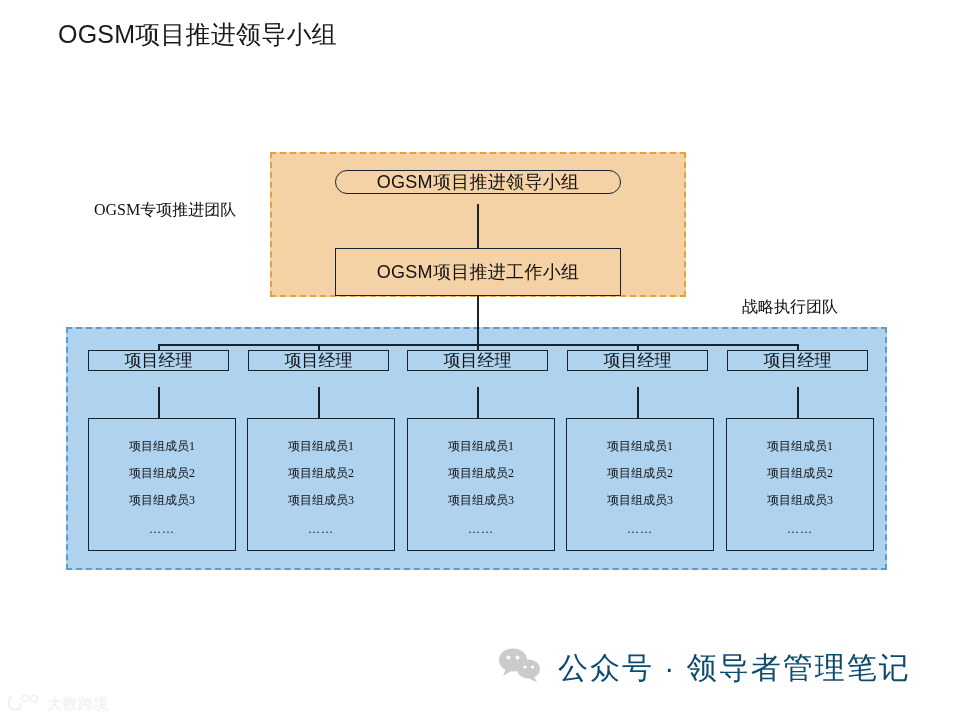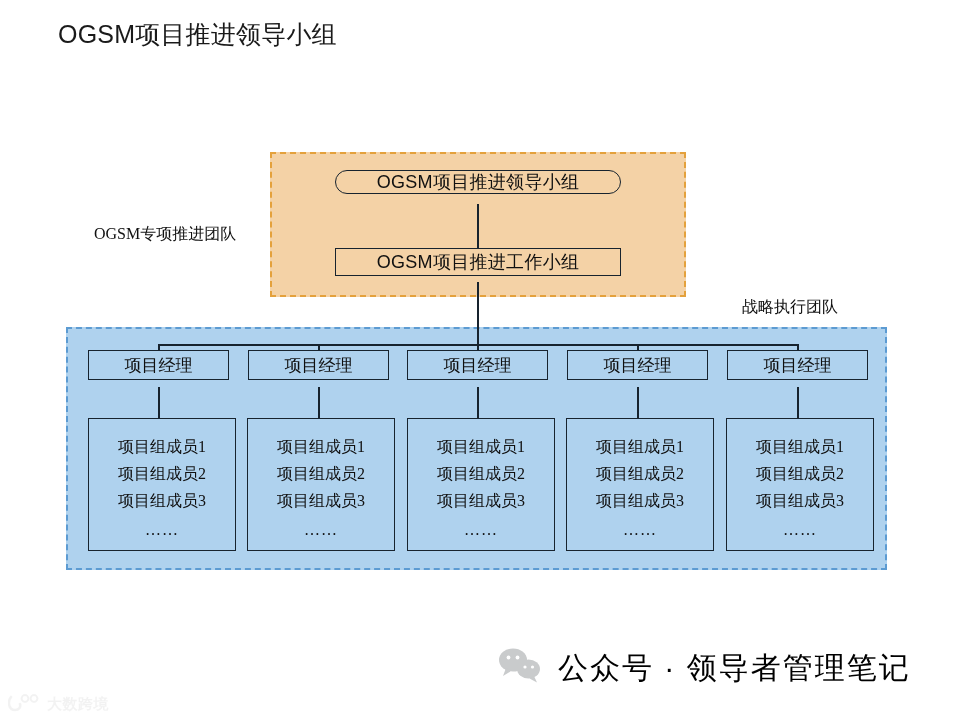--- a/index.html
+++ b/index.html
@@ -56,21 +56,21 @@
 
   
   .region-label {
     position: absolute;
     font-family: "Liberation Serif", "DejaVu Serif", serif;
     font-size: 16px;
     line-height: 20px;
     color: #111111;
     white-space: nowrap;
   }
-  .region-label.orange-label { left: 94px;  top: 224px; }
+  .region-label.orange-label { left: 94px;  top: 200px; }
   .region-label.blue-label   { left: 742px; top: 297px; }
 
   
   .node {
     position: absolute;
     box-sizing: border-box;
     border: 1.6px solid #17232e;
     display: flex;
     align-items: center;
     justify-content: center;
@@ -79,36 +79,36 @@
   }
 
   
   .node.on-orange {
     background: #F4D2A6;
     font-family: "Liberation Sans", "DejaVu Sans", sans-serif;
     font-size: 18px;
     letter-spacing: 0.3px;
   }
   .node-lead   { left: 335px; top: 170px; width: 286px; height: 24px; border-radius: 16px; }
-  .node-work   { left: 335px; top: 248px; width: 286px; height: 28px; }
+  .node-work   { left: 335px; top: 248px; width: 286px; height: 48px; }
 
   
   .node.manager {
     background: #AFD2EE;
     font-family: "Liberation Serif", "DejaVu Serif", serif;
     font-size: 17px;
-    height: 30px;
+    height: 21px;
     top: 350px;
   }
 
   
   .node.members {
     background: #AFD2EE;
     font-family: "Liberation Serif", "DejaVu Serif", serif;
-    font-size: 16px;
+    font-size: 12px;
     top: 418px;
     height: 133px;
     flex-direction: column;
     justify-content: flex-start;
     padding-top: 14px;
   }
   .node.members .member-line {
     line-height: 27px;
     display: block;
   }
@@ -127,21 +127,21 @@
   .conn.h { height: 1.6px; }
 
   
   .wm-wechat {
     position: absolute;
     left: 498px;
     top: 647px;
     display: flex;
     align-items: center;
     gap: 16px;
-    color: #000000;
+    color: #0c4a6e;
     font-family: "Liberation Sans", "DejaVu Sans", sans-serif;
     font-size: 30px;
     letter-spacing: 2px;
     white-space: nowrap;
   }
   .wm-wechat .wechat-glyph { display: block; }
 
   .wm-corner {
     position: absolute;
     left: 8px;

